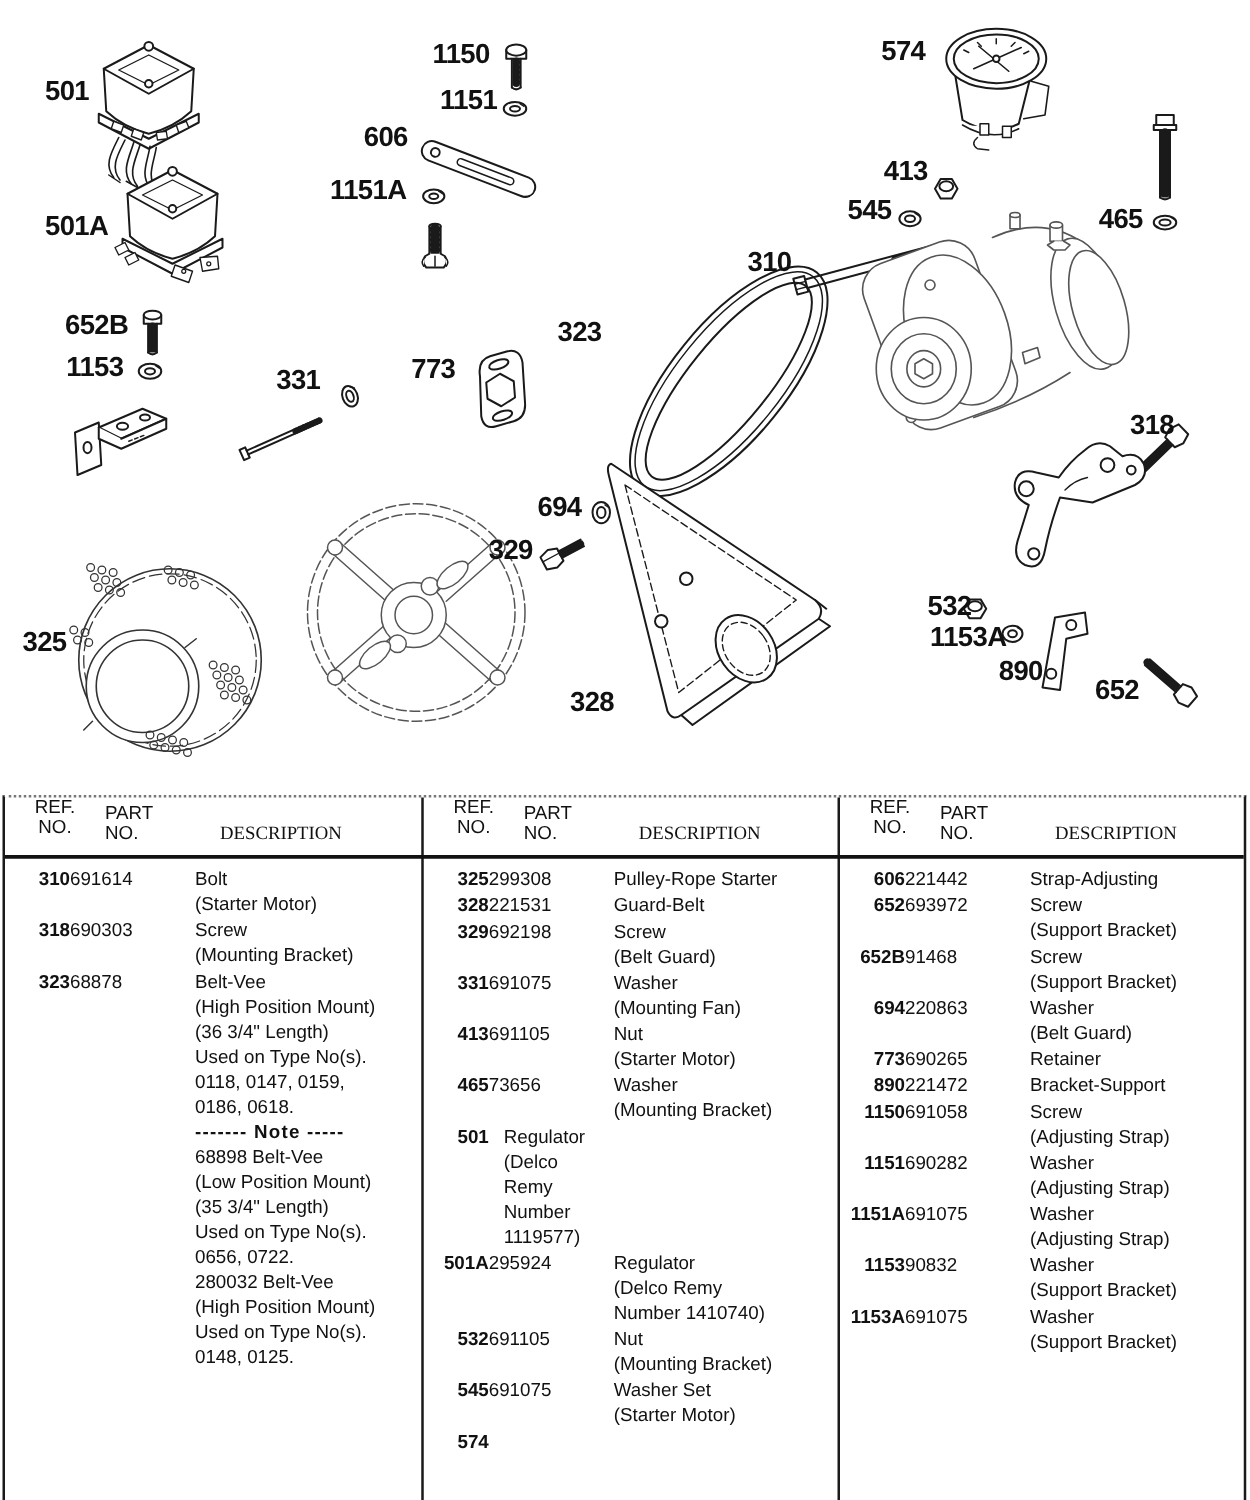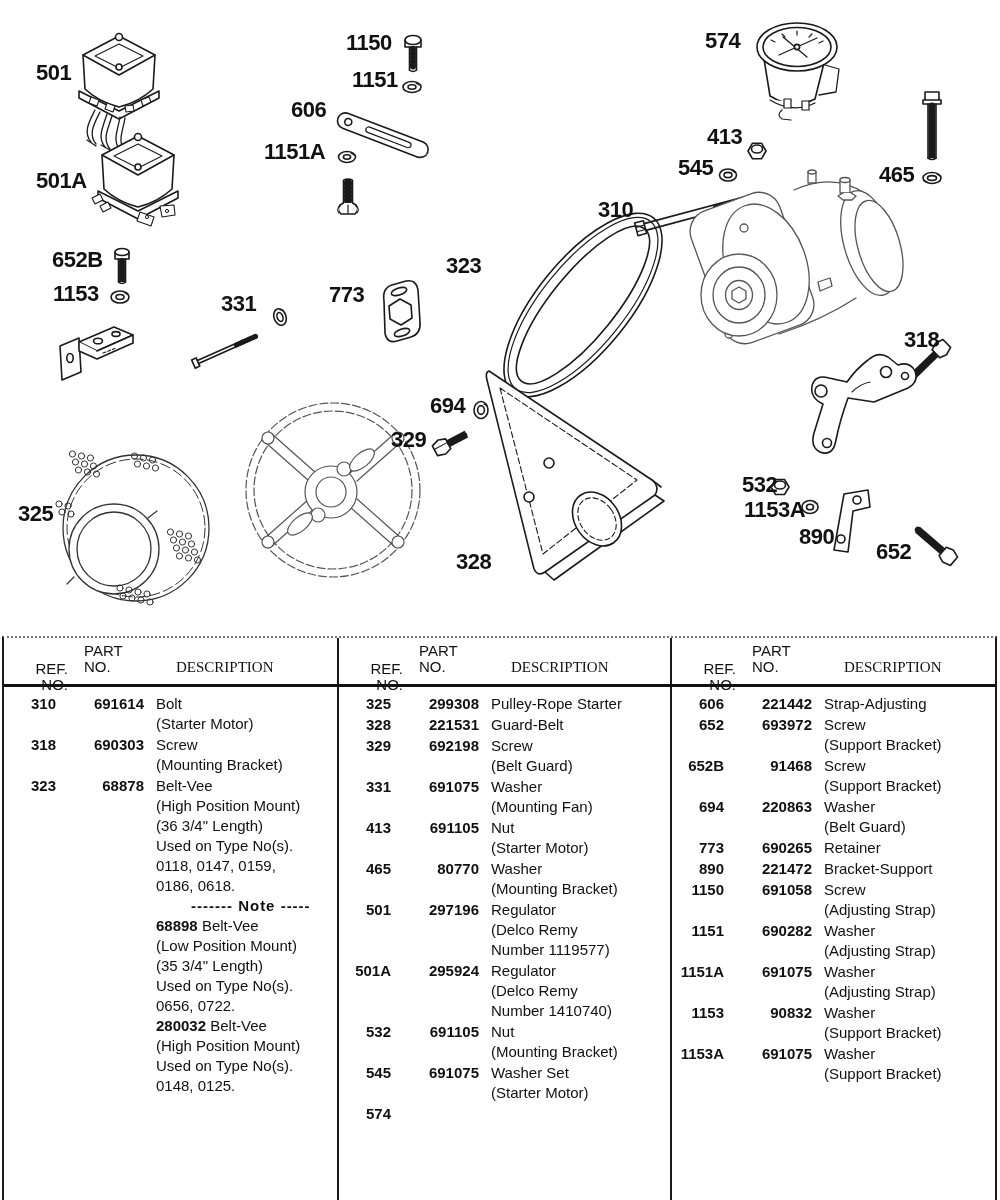--- a/index.html
+++ b/index.html
@@ -11,33 +11,33 @@
            color:#111;white-space:nowrap;line-height:1;}
   
   .ptable{position:absolute;left:2px;top:636px;width:995px;height:564px;
           border-left:2px solid #1a1a1a;border-right:2px solid #1a1a1a;
           border-top:2px dotted #777;box-sizing:border-box;}
   .vsep{position:absolute;top:0;bottom:0;width:2px;background:#1a1a1a;}
   .vsep.s1{left:333px;} .vsep.s2{left:666px;}
   .thead-row{position:absolute;left:0;right:0;top:0;height:46px;border-bottom:3px solid #111;}
   .hcol{position:absolute;top:0;height:46px;font-size:15px;}
   .hc0{left:0;width:333px;} .hc1{left:335px;width:331px;} .hc2{left:668px;width:327px;}
-  .h-ref{position:absolute;left:16px;top:23px;width:48px;text-align:right;line-height:16px;}
+  .h-ref{position:absolute;left:16px;top:0;width:48px;text-align:center;line-height:16px;}
   .h-part{position:absolute;left:80px;top:5px;width:52px;text-align:left;line-height:16px;}
   .h-desc{position:absolute;left:172px;top:21px;font-family:Liberation Serif, serif;}
   .tcol{position:absolute;top:46px;bottom:0;overflow:hidden;}
   .tc0{left:0;width:333px;} .tc1{left:335px;width:331px;} .tc2{left:668px;width:327px;}
   .rows{padding-top:10px;}
   .entry{display:grid;grid-template-columns:52px 88px auto;margin-bottom:1px;
          font-size:15px;line-height:20px;}
   .entry .ref{text-align:right;font-weight:bold;}
-  .entry .part{text-align:right;font-weight:bold;}
+  .entry .part{text-align:left;font-weight:normal;}
   .entry .desc{padding-left:12px;}
-  .dline.bold{font-weight:bold;letter-spacing:1px;margin-left:35px;}
-  .dline b{font-weight:bold;text-align:center;}
+  .dline.bold{font-weight:bold;letter-spacing:1px;}
+  .dline b{font-weight:normal;text-align:center;}
 </style>
 </head>
 <body>
 
 <div class="page">
 
   <div class="diagram">
     <svg width="1000" height="636" viewBox="0 0 1000 636" fill="none" stroke="#1a1a1a" stroke-width="1.6" stroke-linejoin="round" stroke-linecap="round">
 
       <g transform="translate(119,36)" fill="#fff">
@@ -493,29 +493,28 @@
           <div class="entry">
             <span class="ref">413</span>
             <span class="part">691105</span>
             <div class="desc">
               <div class="dline">Nut</div>
               <div class="dline">(Starter Motor)</div>
             </div>
           </div>
           <div class="entry">
             <span class="ref">465</span>
-            <span class="part">80770</span>
+            <span class="part">73656</span>
             <div class="desc">
               <div class="dline">Washer</div>
               <div class="dline">(Mounting Bracket)</div>
             </div>
           </div>
           <div class="entry">
             <span class="ref">501</span>
-            <span class="part">297196</span>
             <div class="desc">
               <div class="dline">Regulator</div>
               <div class="dline">(Delco Remy</div>
               <div class="dline">Number 1119577)</div>
             </div>
           </div>
           <div class="entry">
             <span class="ref">501A</span>
             <span class="part">295924</span>
             <div class="desc">

